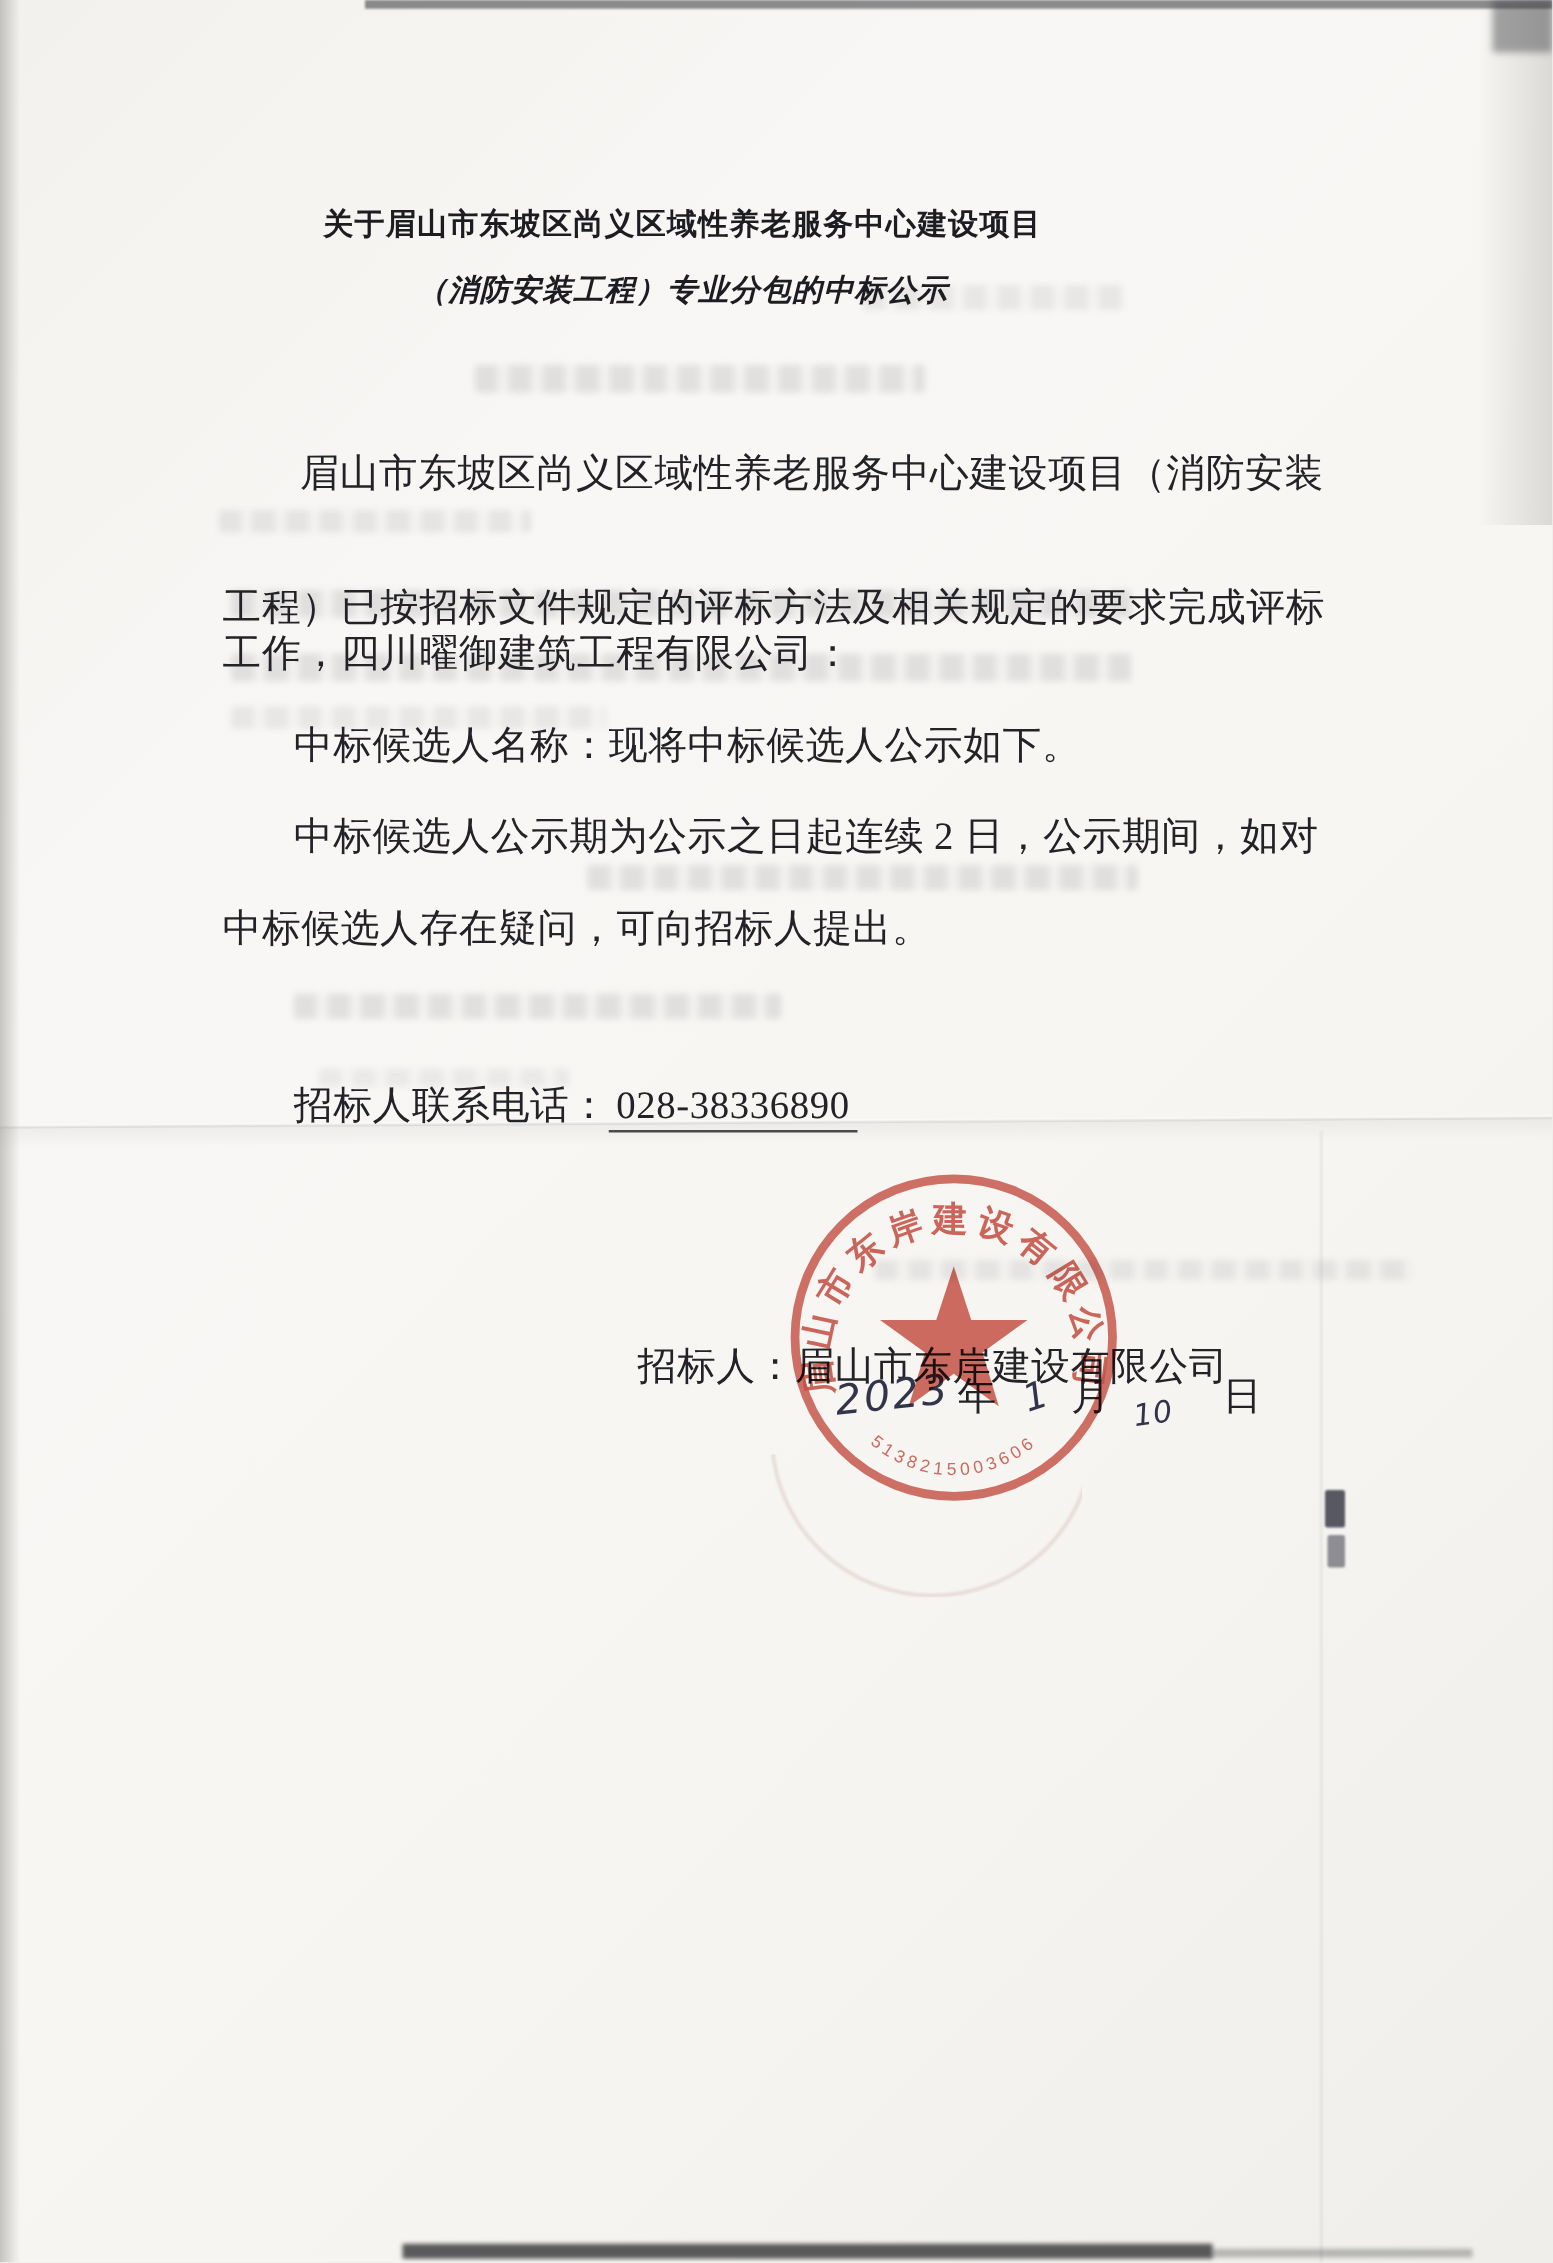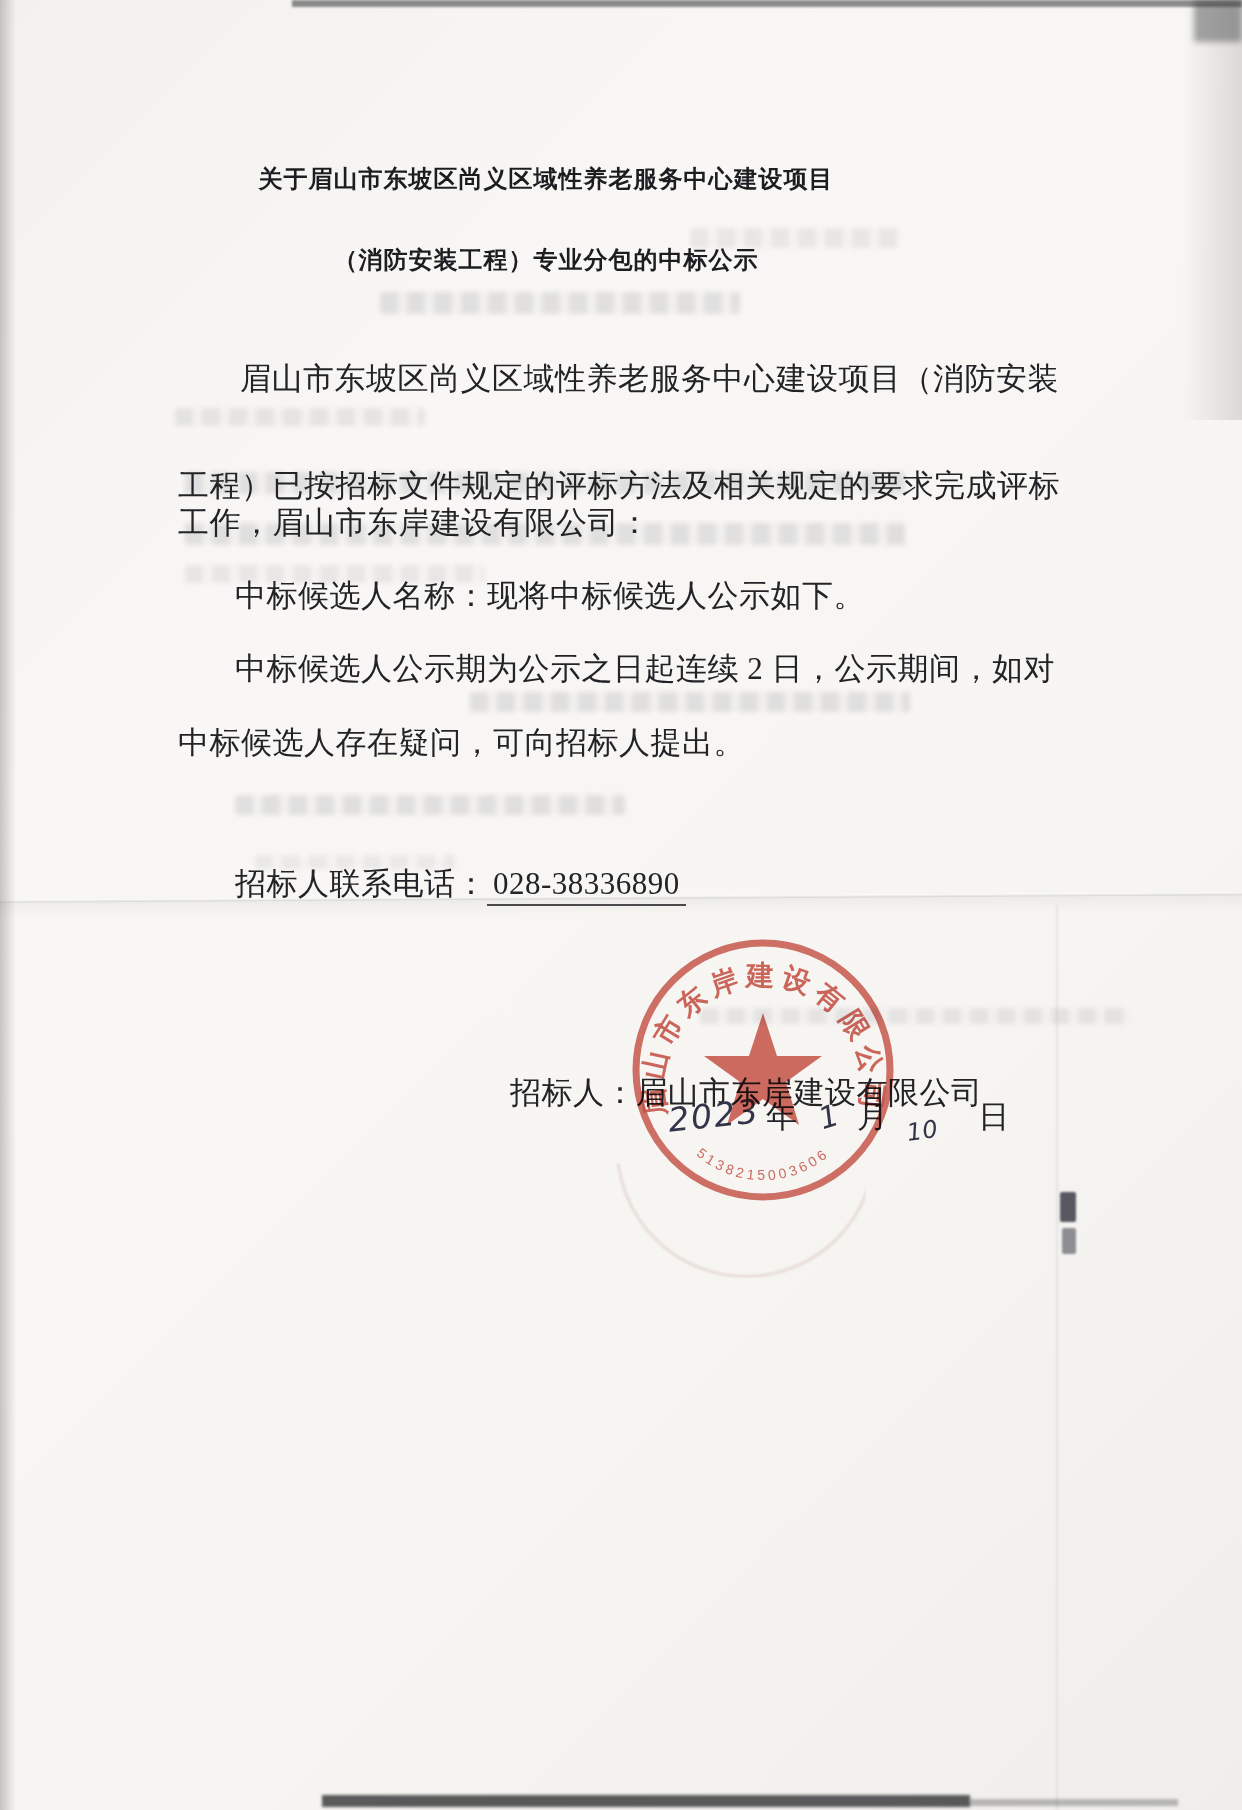--- a/index.html
+++ b/index.html
@@ -118,25 +118,25 @@
   <div class="bleed" style="left:175px;top:408px;width:250px;height:18px;opacity:.8;"></div>
   <div class="bleed" style="left:185px;top:472px;width:720px;height:22px;"></div>
   <div class="bleed" style="left:185px;top:523px;width:720px;height:22px;"></div>
   <div class="bleed" style="left:185px;top:565px;width:300px;height:18px;opacity:.7;"></div>
   <div class="bleed" style="left:470px;top:692px;width:440px;height:20px;"></div>
   <div class="bleed" style="left:235px;top:795px;width:390px;height:20px;"></div>
   <div class="bleed" style="left:255px;top:855px;width:200px;height:14px;opacity:.6;"></div>
   <div class="bleed" style="left:700px;top:1008px;width:430px;height:16px;opacity:.8;"></div>
 
   <div class="tline title-line" style="top:163px;">关于眉山市东坡区尚义区域性养老服务中心建设项目</div>
-  <div class="tline title-line" style="top:244px;">（消防安装工程）专业分包的中标公示</div>
+  <div class="tline title-line" style="top:216px;font-style:italic;">（消防安装工程）专业分包的中标公示</div>
 
   <div class="tline" style="left:240px;top:358px;">眉山市东坡区尚义区域性养老服务中心建设项目（消防安装</div>
   <div class="tline" style="left:178px;top:430px;margin-top:35px;">工程）已按招标文件规定的评标方法及相关规定的要求完成评标</div>
-  <div class="tline" style="left:178px;top:502px;">工作，眉山市东岸建设有限公司：</div>
+  <div class="tline" style="left:178px;top:502px;">工作，四川曜御建筑工程有限公司：</div>
   <div class="tline" style="left:235px;top:575px;">中标候选人名称：现将中标候选人公示如下。</div>
   <div class="tline" style="left:235px;top:648px;">中标候选人公示期为公示之日起连续 2 日，公示期间，如对</div>
   <div class="tline" style="left:178px;top:722px;">中标候选人存在疑问，可向招标人提出。</div>
 
   <div class="tline" style="left:235px;top:863px;">
     <span>招标人联系电话：</span><span class="phone">028-38336890</span>
   </div>
 
   <div class="tline" style="left:510px;top:1072px;z-index:3;">
     <span>招标人：</span><span>眉山市东岸建设有限公司</span>

